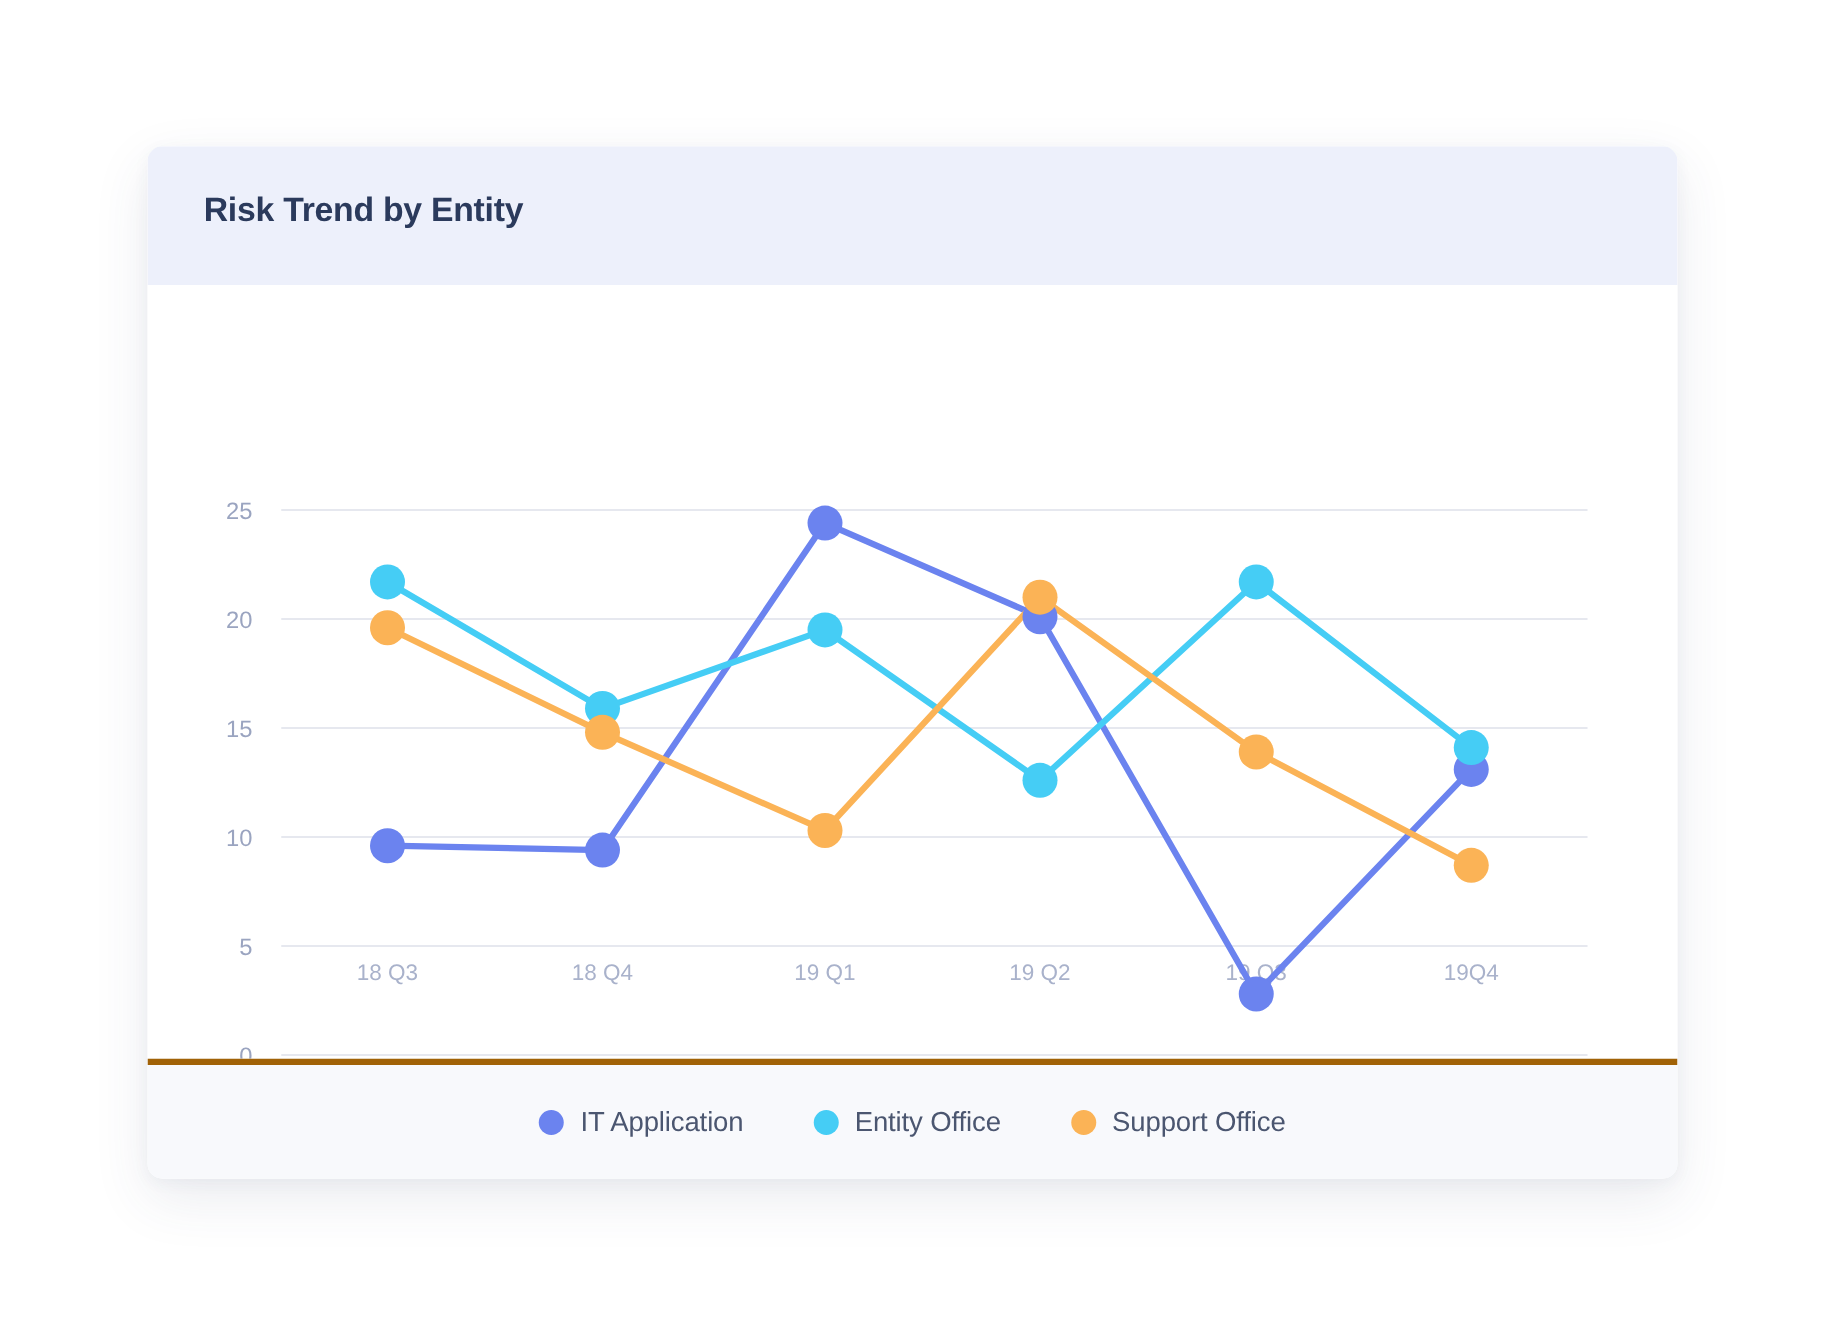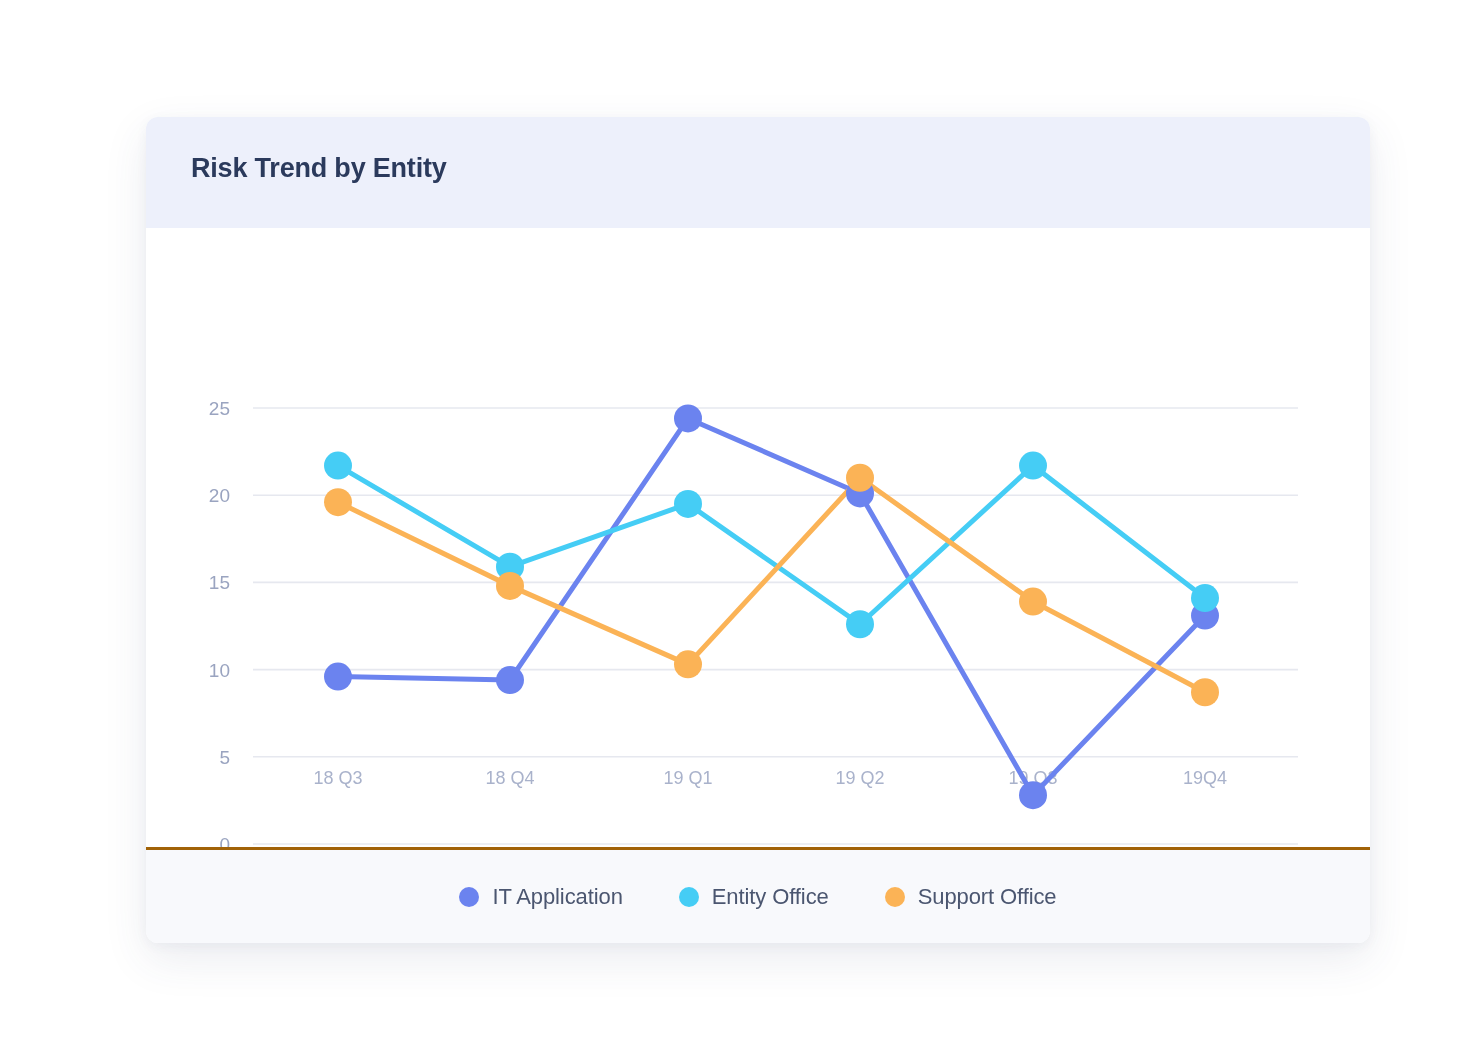--- a/index.html
+++ b/index.html
@@ -21,21 +21,20 @@
     position: absolute;
     left: 118px;
     top: 117px;
     width: 1224px;
     height: 826px;
     border-radius: 12px;
     background: #ffffff;
     box-shadow: 0 16px 44px rgba(62, 72, 110, 0.10),
                 0 3px 12px rgba(62, 72, 110, 0.05);
     overflow: hidden;
-    margin-left: 28px;
   }
   #card-header {
     position: absolute;
     left: 0; top: 0;
     width: 1224px;
     height: 111px;
     background: #edf0fb;
   }
   #card-title {
     position: absolute;
@@ -59,21 +58,21 @@
   #chart-svg { display: block; }
 
   
   #card-footer {
     position: absolute;
     left: 0;
     top: 730px;
     width: 1224px;
     height: 96px;
     background: #f8f9fc;
-    border-top: 3px solid #a16207;
+    border-top: 5px solid #a16207;
     display: flex;
     align-items: center;
     justify-content: center;
     gap: 56px;
   }
   .legend-item {
     display: flex;
     align-items: center;
     gap: 13px;
     cursor: pointer;

